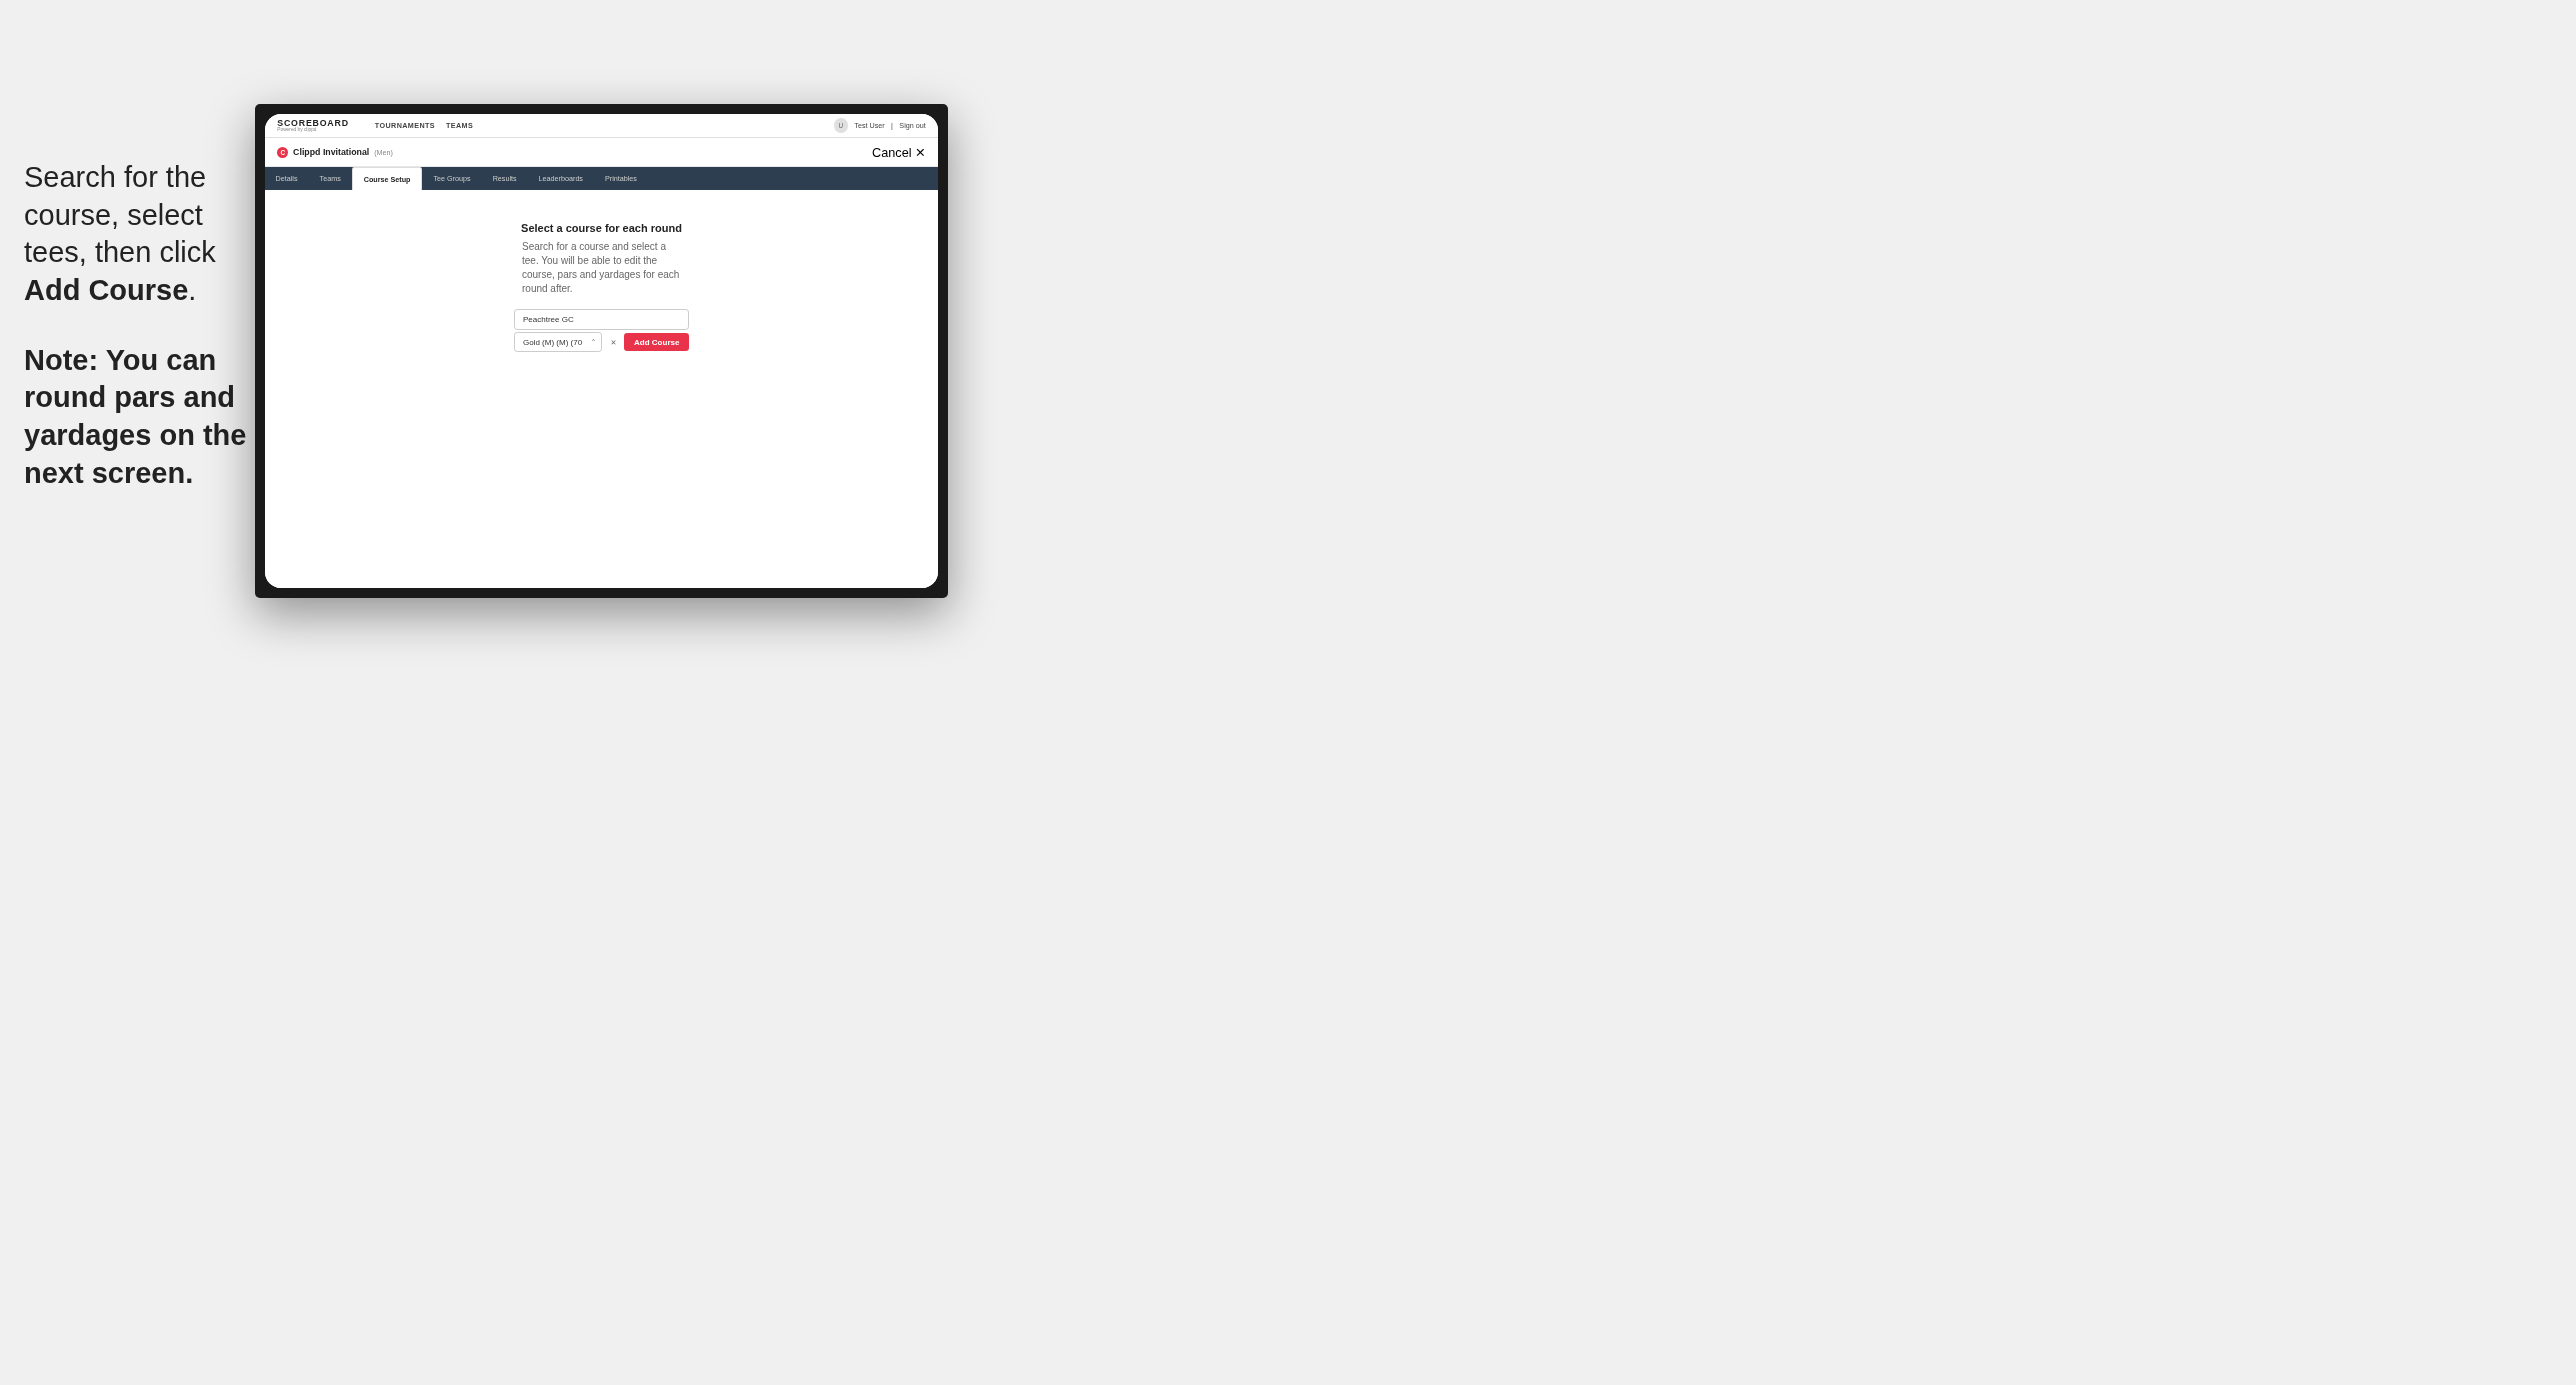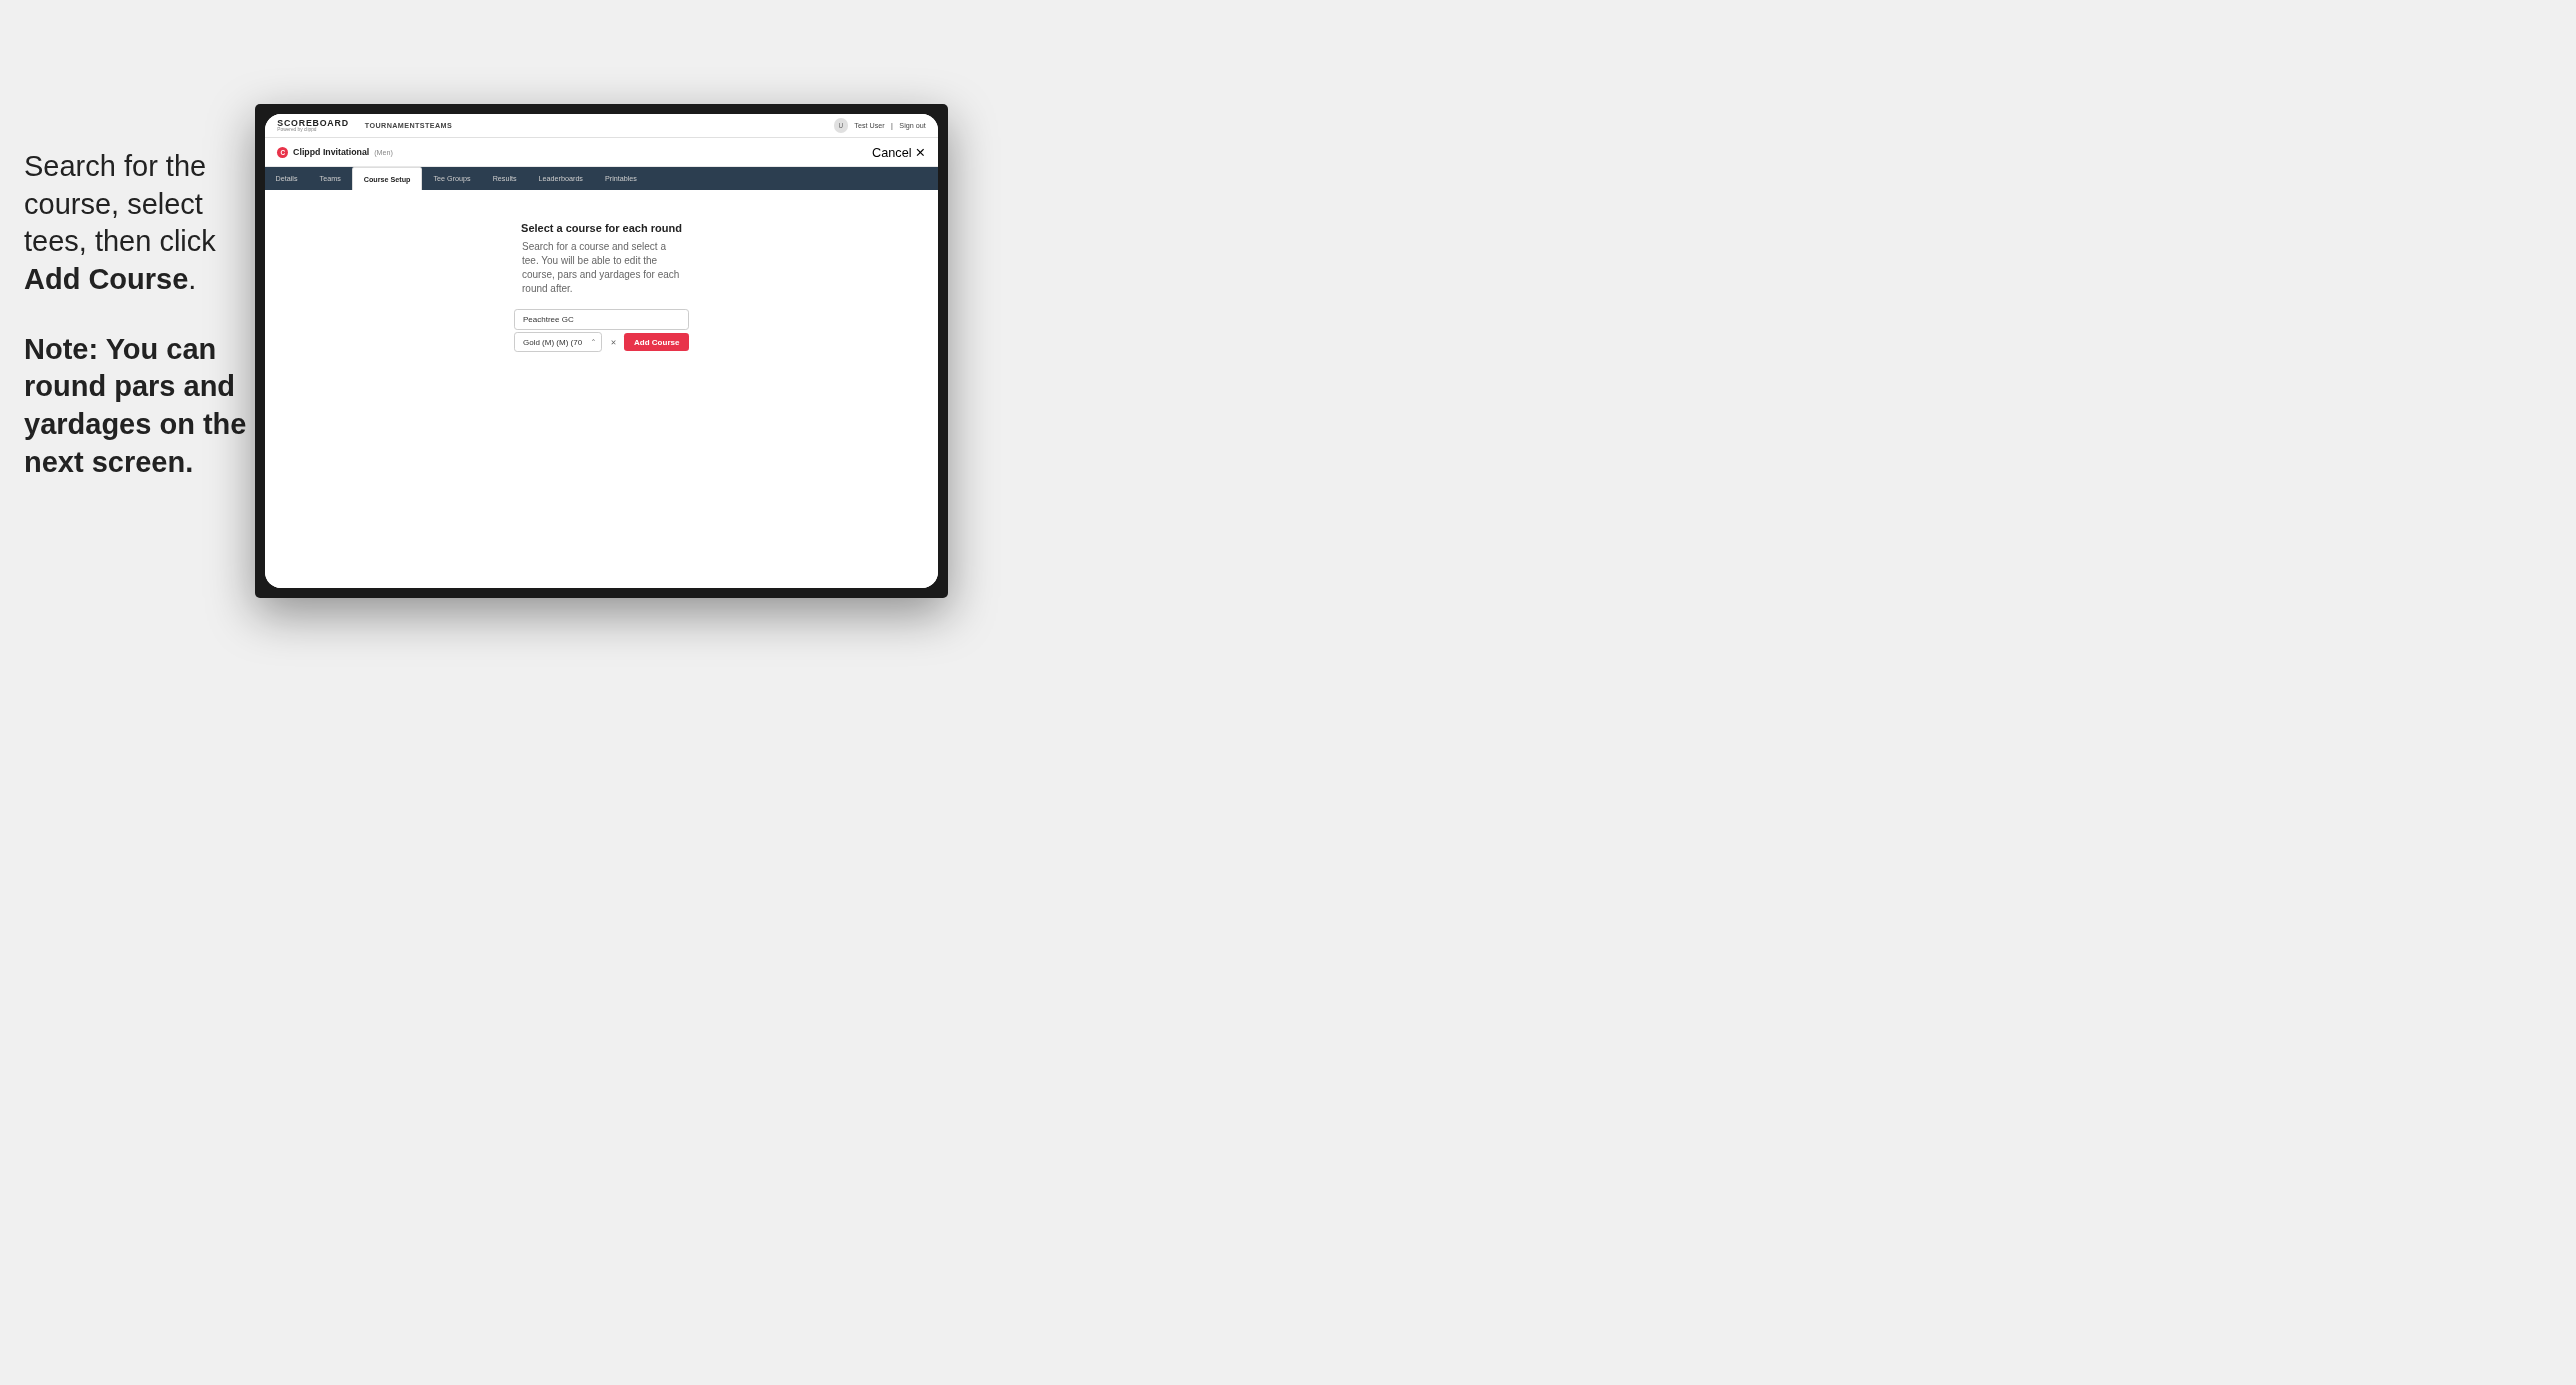--- a/index.html
+++ b/index.html
@@ -9,21 +9,21 @@
       width: 2576px;
       height: 1386px;
       overflow: hidden;
       position: relative;
     }
 
     
     .annotation-left {
       position: absolute;
       left: 24px;
-      top: 148px;
+      top: 159px;
       width: 231px;
     }
     .annotation-left p {
       font-size: 29px;
       line-height: 1.3;
       color: #222;
       margin-bottom: 32px;
     }
     .annotation-left p strong {
       font-weight: 700;
@@ -77,20 +77,22 @@
       letter-spacing: 0.8px;
       color: #222;
       text-transform: uppercase;
     }
     .logo-sub {
       font-size: 4.8px;
       color: #888;
     }
     .topnav-links {
       display: flex;
+      gap: 11px;
+      margin-left: 10px;
     }
     .topnav-link {
       font-size: 7.2px;
       color: #444;
       text-transform: uppercase;
       font-weight: 600;
       letter-spacing: 0.4px;
       cursor: pointer;
     }
     .topnav-right {

